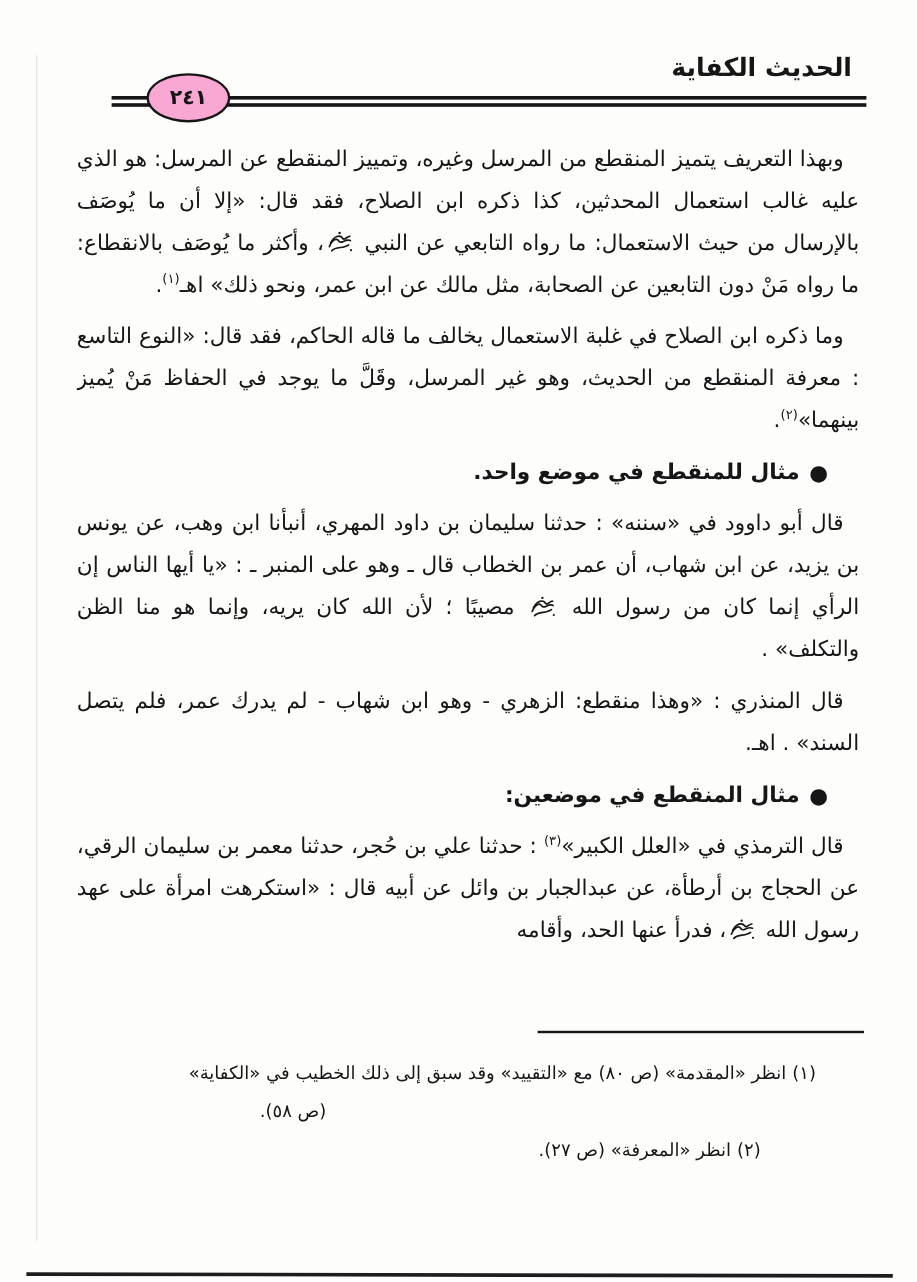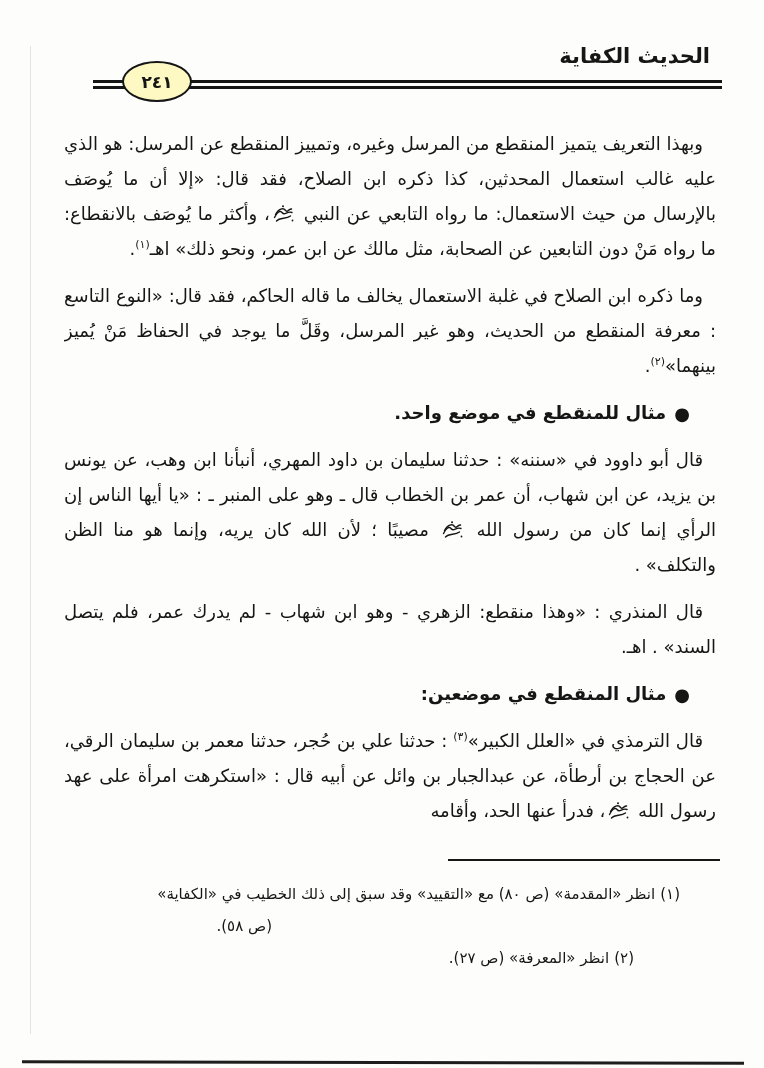--- a/index.html
+++ b/index.html
@@ -3,27 +3,27 @@
 <meta charset="utf-8">
 <style>
   html,body{margin:0;padding:0;background:#ffffff;}
   .page{position:relative;width:764px;height:1068px;background:#fdfdfb;overflow:hidden;
         font-family:"DejaVu Sans",sans-serif;color:#161616;}
   
   .chapter-title{position:absolute;top:44px;right:54px;font-size:21px;font-weight:bold;
                  direction:rtl;letter-spacing:.5px;}
   .header-rule{position:absolute;left:93px;right:42px;top:80px;height:3px;
                border-top:3px solid #161616;border-bottom:3px solid #161616;}
-  .page-badge{position:absolute;left:122px;top:61px;width:66px;height:37px;background:#fef9c3;
+  .page-badge{position:absolute;left:122px;top:61px;width:66px;height:37px;background:#f9a8d4;
               border:2.5px solid #161616;border-radius:50%;display:flex;align-items:center;
               justify-content:center;font-size:17px;font-weight:bold;z-index:2;direction:rtl;}
   
   .content{position:absolute;top:114px;right:48px;left:64px;height:745px;overflow:hidden;
            direction:rtl;text-align:justify;font-size:18px;line-height:35px;}
-  .content p{margin:12px 0 8px 0;text-indent:13px;}
+  .content p{margin:1px 0 8px 0;text-indent:13px;}
   .heading{font-weight:bold;text-align:right;text-indent:0;margin:4px 74px 10px 0;}
   .heading .bullet{display:inline-block;margin-left:8px;transform:translateY(1px);}
   sup{font-size:11px;line-height:0;}
   .seal svg{width:23px;height:20px;vertical-align:-4px;margin:0 2px;}
   
   .fnsep{position:absolute;top:859px;right:44px;width:272px;border-top:2.5px solid #161616;}
   .footnotes{position:absolute;top:866px;right:48px;left:58px;direction:rtl;text-align:right;
              font-size:15px;line-height:32px;}
   .fn-marker{margin-left:5px;}
   .fn1-line1{margin-right:36px;white-space:nowrap;margin-top:12px;}

